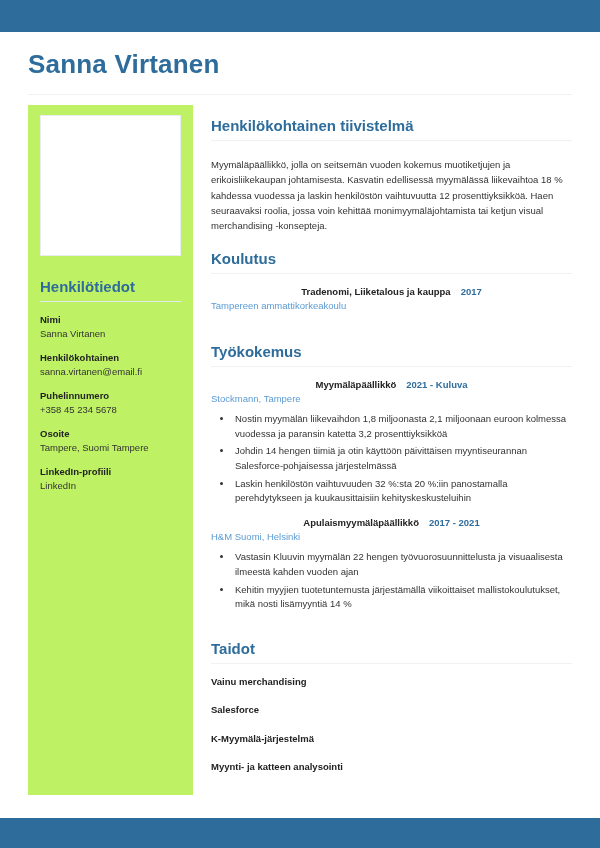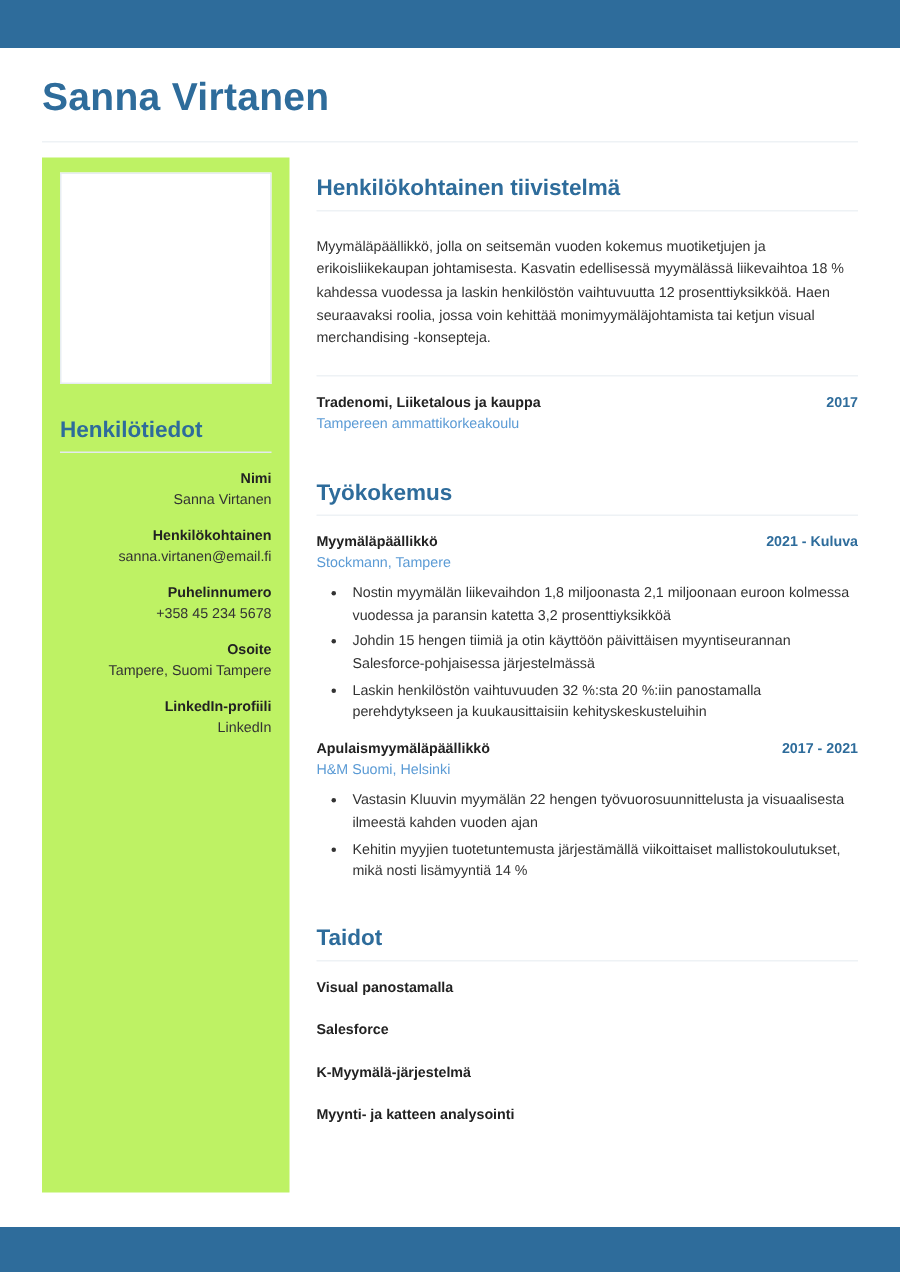--- a/index.html
+++ b/index.html
@@ -87,21 +87,20 @@
     font-weight: bold;
     color: #2e6c9b;
     margin: 0 0 6px 0;
   }
   .sidebar-rule {
     border-bottom: 1px solid #e3eaef;
     margin-bottom: 12px;
   }
   .detail {
     margin-bottom: 12px;
-    text-align: right;
   }
   .detail-label {
     font-size: 9.5px;
     font-weight: bold;
     color: #222222;
     line-height: 1.35;
   }
   .detail-value {
     font-size: 9.5px;
     color: #333333;
@@ -130,21 +129,21 @@
   .summary-text {
     font-size: 9.5px;
     line-height: 1.62;
     color: #333333;
     margin: 16px 0 16px 0;
   }
 
   .entry { margin-bottom: 6px; }
   .entry-head {
     display: flex;
-    justify-content: space-between;
+    justify-content: center;
     align-items: baseline;
   }
   .entry-title {
     font-size: 9.5px;
     font-weight: bold;
     color: #222222;
     line-height: 1.45;
   }
   .entry-date {
     font-size: 9.5px;
@@ -233,20 +232,21 @@
 
       <main class="main">
 
         <section class="section">
           <h2 class="section-title">Henkilökohtainen tiivistelmä</h2>
           <div class="section-rule"></div>
           <p class="summary-text">Myymäläpäällikkö, jolla on seitsemän vuoden kokemus muotiketjujen ja erikoisliikekaupan johtamisesta. Kasvatin edellisessä myymälässä liikevaihtoa 18 % kahdessa vuodessa ja laskin henkilöstön vaihtuvuutta 12 prosenttiyksikköä. Haen seuraavaksi roolia, jossa voin kehittää monimyymäläjohtamista tai ketjun visual merchandising -konsepteja.</p>
         </section>
 
         <section class="section">
+          <h2 class="section-title">Koulutus</h2>
           <div class="section-rule"></div>
 
           <div class="entry">
             <div class="entry-head">
               <span class="entry-title">Tradenomi, Liiketalous ja kauppa</span>
               <span class="entry-date">2017</span>
             </div>
             <div class="entry-sub">Tampereen ammattikorkeakoulu</div>
           </div>
           <div class="spacer-16"></div>
@@ -257,21 +257,21 @@
           <div class="section-rule"></div>
 
           <div class="entry">
             <div class="entry-head">
               <span class="entry-title">Myymäläpäällikkö</span>
               <span class="entry-date">2021 - Kuluva</span>
             </div>
             <div class="entry-sub">Stockmann, Tampere</div>
             <ul class="bullets">
               <li>Nostin myymälän liikevaihdon 1,8 miljoonasta 2,1 miljoonaan euroon kolmessa vuodessa ja paransin katetta 3,2 prosenttiyksikköä</li>
-              <li>Johdin 15 hengen tiimiä ja otin käyttöön päivittäisen myyntiseurannan Salesforce-pohjaisessa järjestelmässä</li>
+              <li>Johdin 14 hengen tiimiä ja otin käyttöön päivittäisen myyntiseurannan Salesforce-pohjaisessa järjestelmässä</li>
               <li>Laskin henkilöstön vaihtuvuuden 32 %:sta 20 %:iin panostamalla perehdytykseen ja kuukausittaisiin kehityskeskusteluihin</li>
             </ul>
           </div>
 
           <div class="entry">
             <div class="entry-head">
               <span class="entry-title">Apulaismyymäläpäällikkö</span>
               <span class="entry-date">2017 - 2021</span>
             </div>
             <div class="entry-sub">H&amp;M Suomi, Helsinki</div>
@@ -280,21 +280,21 @@
               <li>Kehitin myyjien tuotetuntemusta järjestämällä viikoittaiset mallistokoulutukset, mikä nosti lisämyyntiä 14 %</li>
             </ul>
           </div>
           <div class="spacer-8"></div>
         </section>
 
         <section class="section">
           <h2 class="section-title">Taidot</h2>
           <div class="section-rule"></div>
 
-          <div class="skill">Visual panostamalla</div>
+          <div class="skill">Vainu merchandising</div>
           <div class="skill">Salesforce</div>
           <div class="skill">K-Myymälä-järjestelmä</div>
           <div class="skill">Myynti- ja katteen analysointi</div>
         </section>
 
       </main>
     </div>
   </div>
 
   <div class="band band-bottom"></div>

